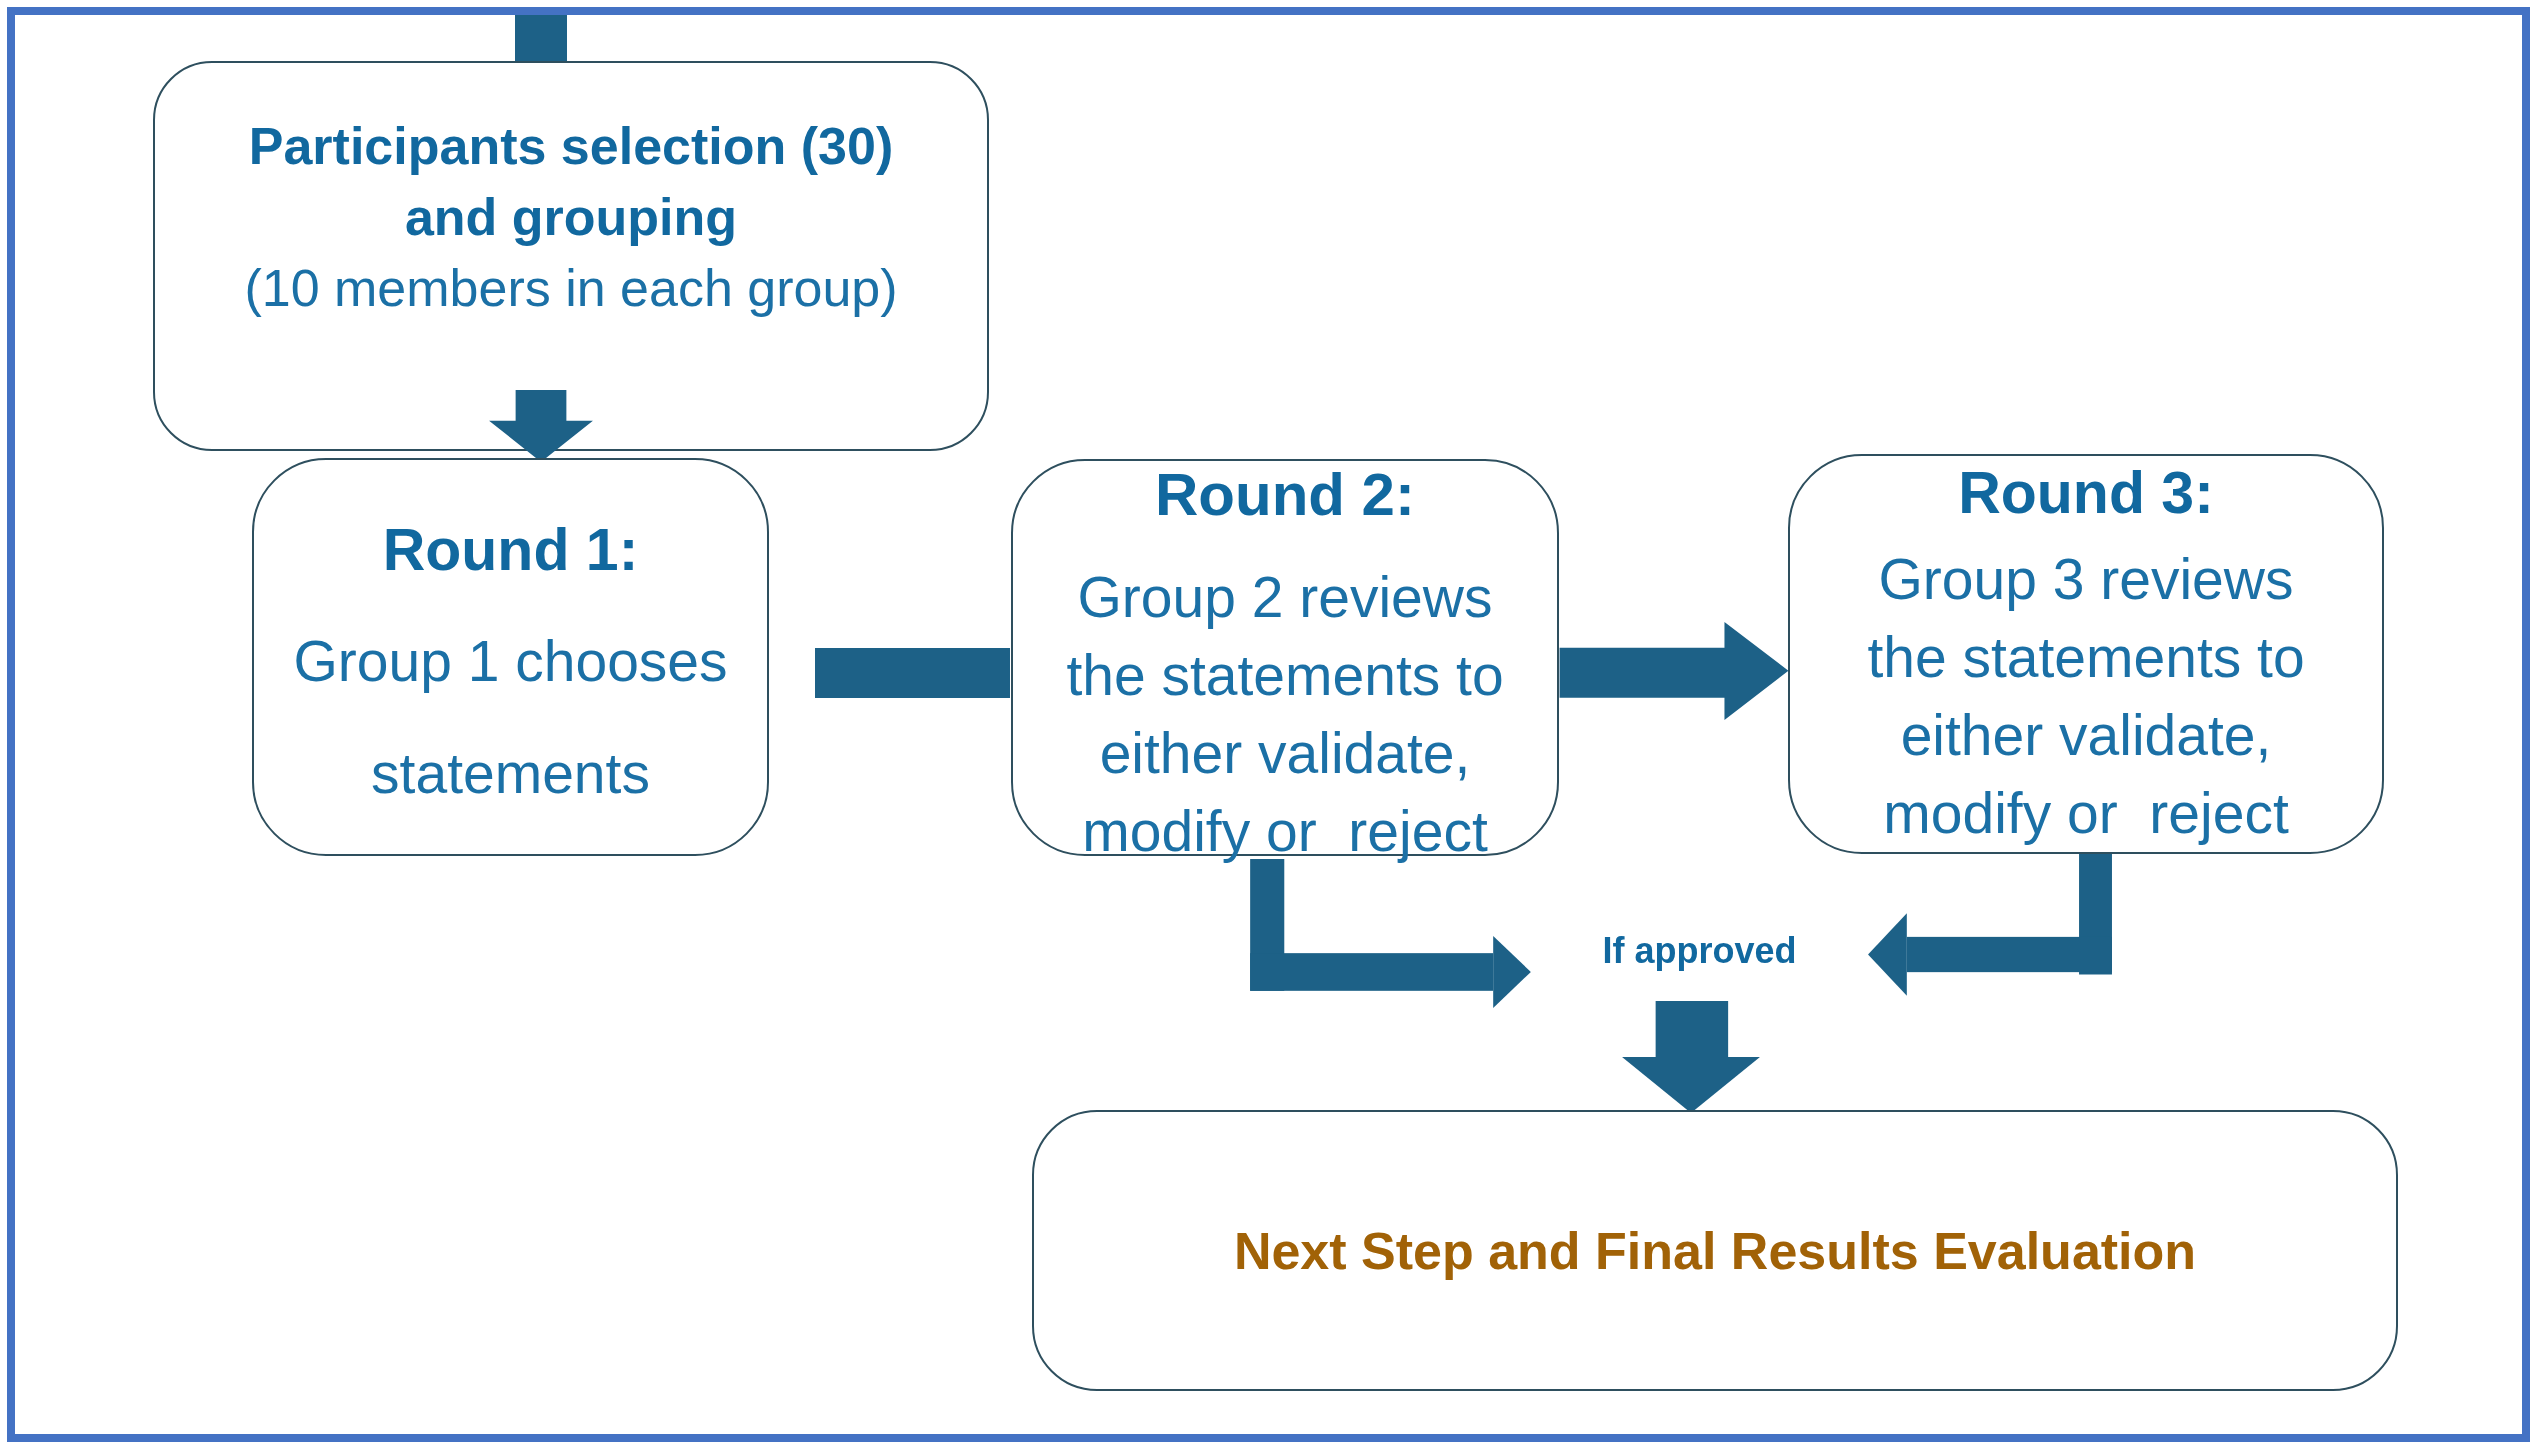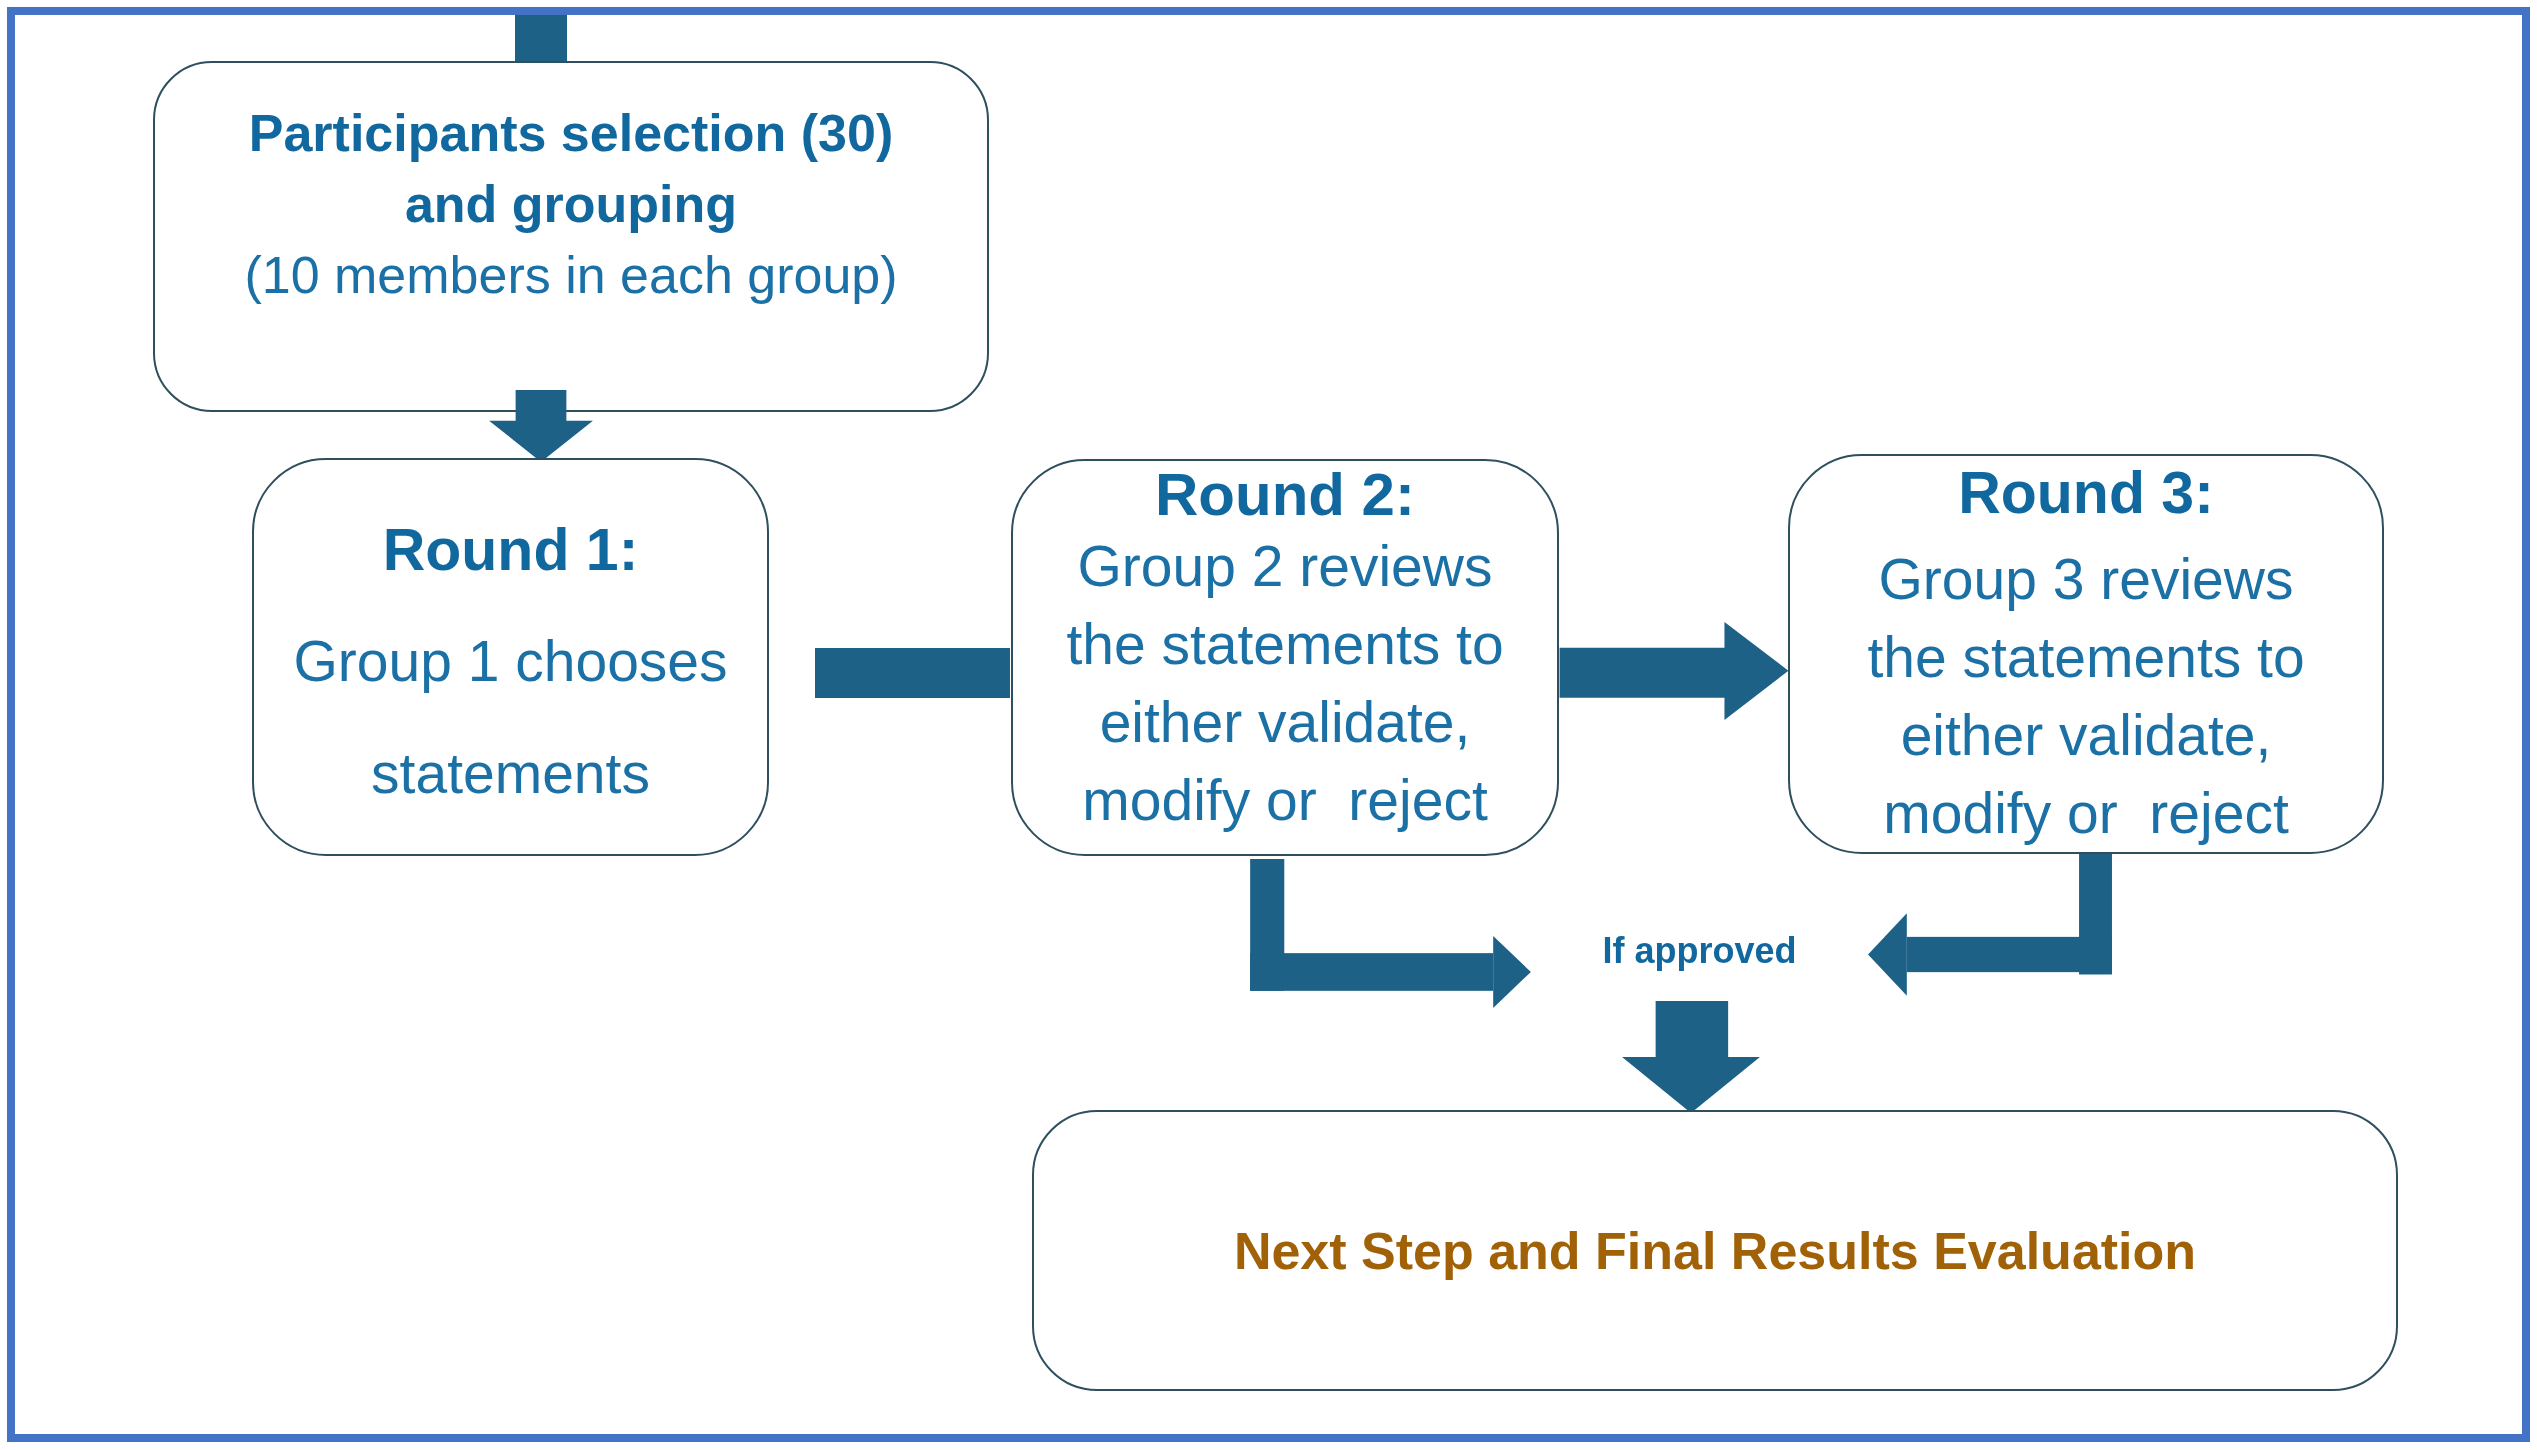--- a/index.html
+++ b/index.html
@@ -28,41 +28,41 @@
   .node .title{
     font-weight:bold;
     color:#11689f;
     white-space:pre-wrap;
   }
   .node .bline{white-space:pre-wrap;}
   .bold{font-weight:bold;color:#11689f;}
 
   
   #box-participants{
-    left:153px;top:61px;width:836px;height:351px;
+    left:153px;top:61px;width:836px;height:390px;
     border-radius:59px;
     font-size:52px;line-height:71px;
-    padding-top:35px;
+    padding-top:48px;
   }
   
   #box-round1{
     left:252px;top:458px;width:517px;height:398px;
     border-radius:74px;
     font-size:57px;
   }
   #box-round1 .title{font-size:59px;line-height:65px;padding-top:58px;}
   #box-round1 .body{margin-top:22.4px;line-height:112px;}
   
   #box-round2{
     left:1011px;top:459px;width:548px;height:397px;
     border-radius:74px;
     font-size:57px;
   }
   #box-round2 .title{font-size:60px;line-height:65px;padding-top:1.2px;}
-  #box-round2 .body{line-height:78px;}
+  #box-round2 .body{margin-top:31px;line-height:78px;}
   
   #box-round3{
     left:1788px;top:454px;width:596px;height:400px;
     border-radius:74px;
     font-size:57px;
   }
   #box-round3 .title{font-size:59px;line-height:65px;padding-top:4.7px;}
   #box-round3 .body{margin-top:14px;line-height:78px;}
   
   #box-final{

